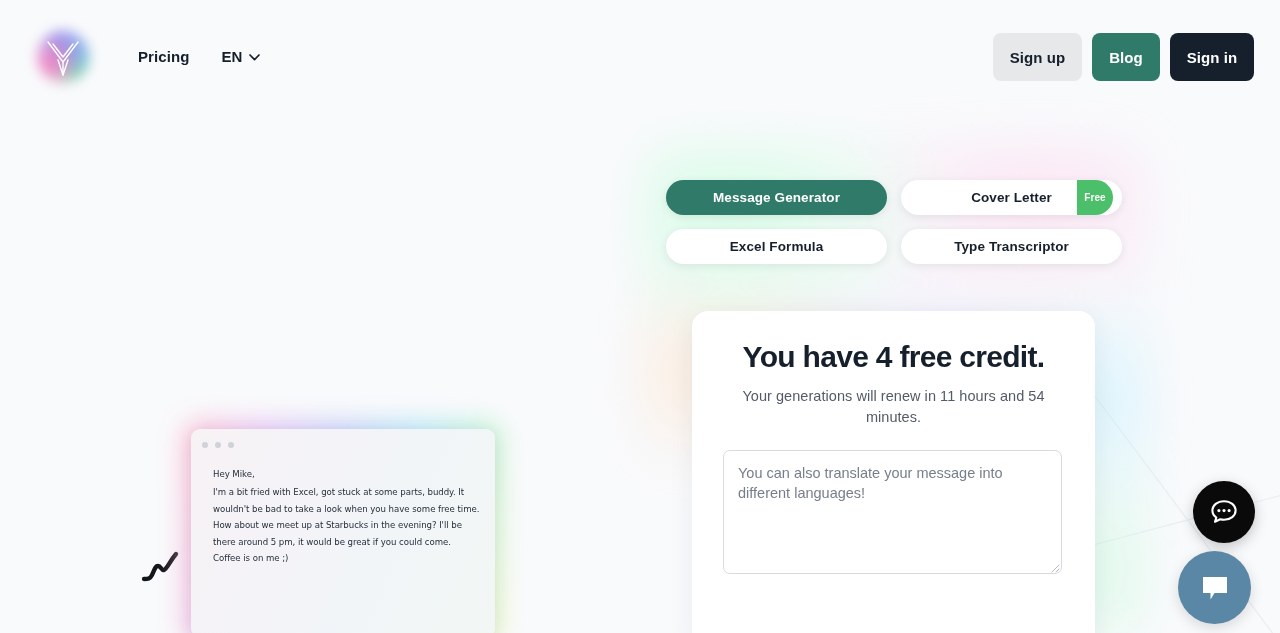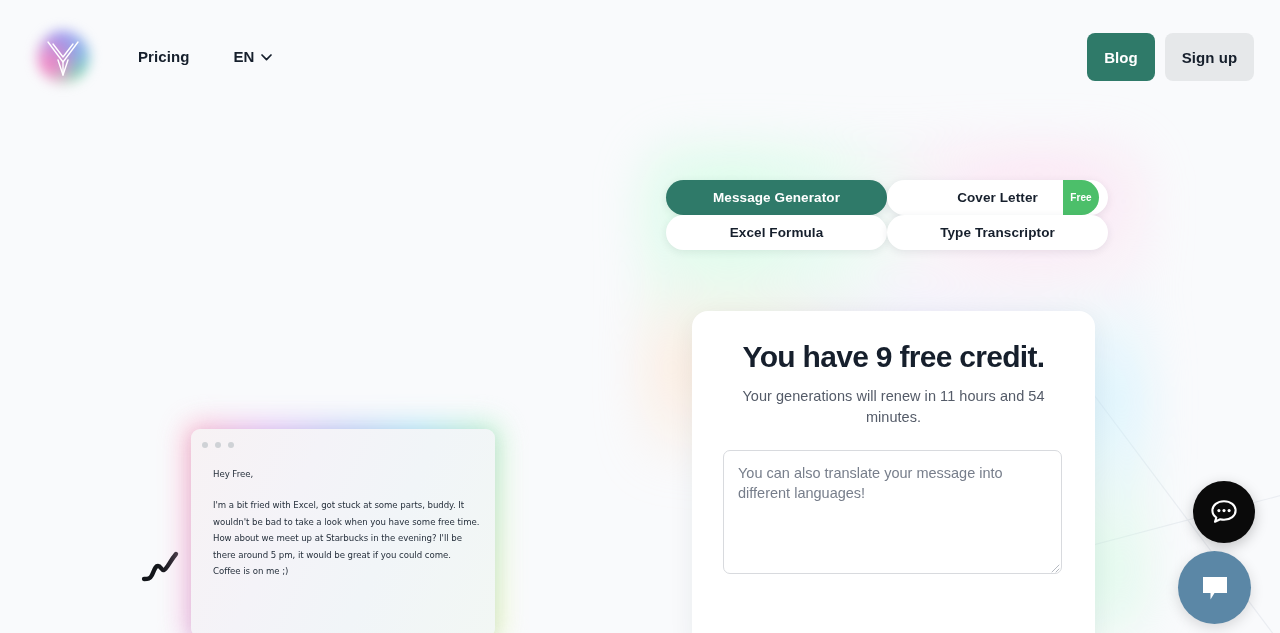--- a/index.html
+++ b/index.html
@@ -23,21 +23,21 @@
     border-radius: 50%;
     background:
       radial-gradient(circle at 28% 62%, rgba(240,120,190,.95) 0%, rgba(240,120,190,0) 58%),
       radial-gradient(circle at 42% 22%, rgba(150,140,235,.95) 0%, rgba(150,140,235,0) 60%),
       radial-gradient(circle at 72% 38%, rgba(110,170,240,.85) 0%, rgba(110,170,240,0) 62%),
       radial-gradient(circle at 76% 70%, rgba(120,220,150,.9) 0%, rgba(120,220,150,0) 62%);
     filter: blur(6px);
   }
   .logo-mark { position: absolute; left: 17px; top: 16px; width: 36px; height: 40px; }
 
-  .nav { position: absolute; left: 138px; top: 46px; display: flex; align-items: flex-end; gap: 36px; }
+  .nav { position: absolute; left: 138px; top: 46px; display: flex; align-items: flex-end; gap: 24px; }
   .nav-link {
     font-size: 15px; font-weight: 600; color: #161f2c; letter-spacing: .1px;
     text-decoration: none; cursor: pointer; line-height: 22px;
   }
   .lang { display: flex; align-items: center; gap: 7px; cursor: pointer; }
   .lang-label { font-size: 15px; font-weight: 600; color: #161f2c; line-height: 22px; padding-left: 8px; }
 
   .header-actions { position: absolute; right: 26px; top: 33px; display: flex; gap: 10px; }
   .btn {
     height: 48px; border: none; border-radius: 8px;
@@ -77,40 +77,40 @@
     background: linear-gradient(115deg,#f7f2f4 0%,#f4f3f8 34%,#f1f5f8 62%,#f2f7f4 100%);
     box-shadow: 0 4px 16px rgba(40,40,70,.08);
   }
   .mock-dots { position: absolute; left: 11px; top: 13px; display: flex; gap: 7px; }
   .mock-dot { width: 6px; height: 6px; border-radius: 50%; background: #cfd2d6; }
   .mock-body { position: absolute; left: 22px; top: 37px; right: 14px; }
   .mock-p {
     font-family: "DejaVu Sans", sans-serif;
     font-size: 8.6px; line-height: 16.4px; color: #26303c; letter-spacing: -.05px;
   }
-  .mock-p + .mock-p { margin-top: 15px; }
+  .mock-p + .mock-p { margin-top: 2px; }
 
   .squiggle { position: absolute; left: 141px; top: 549px; width: 44px; height: 36px; }
 
   
   .panel-glow {
     position: absolute; left: 640px; top: 140px; width: 510px; height: 500px;
     border-radius: 40px; pointer-events: none;
     background:
       radial-gradient(60% 38% at 18% 14%, rgba(190,255,215,.55) 0%, rgba(190,255,215,0) 72%),
       radial-gradient(55% 35% at 78% 12%, rgba(255,210,235,.5) 0%, rgba(255,210,235,0) 72%),
       radial-gradient(58% 30% at 15% 46%, rgba(255,225,200,.55) 0%, rgba(255,225,200,0) 72%),
       radial-gradient(55% 30% at 52% 48%, rgba(218,210,255,.5) 0%, rgba(218,210,255,0) 72%),
       radial-gradient(58% 34% at 90% 52%, rgba(195,240,255,.5) 0%, rgba(195,240,255,0) 72%),
       radial-gradient(60% 40% at 85% 86%, rgba(200,250,220,.5) 0%, rgba(200,250,220,0) 72%);
     filter: blur(22px);
   }
 
   
-  .tabs { position: absolute; left: 666px; top: 180px; width: 456px; display: grid; grid-template-columns: 221px 221px; }
+  .tabs { position: absolute; left: 666px; top: 180px; width: 456px; display: grid; grid-template-columns: 221px 221px; gap: 14px; }
   .tab {
     position: relative; height: 35px; border-radius: 18px; border: none;
     background: #ffffff; box-shadow: 0 2px 9px rgba(30,40,60,.09);
     display: flex; align-items: center; justify-content: center;
     font-family: "Liberation Sans", sans-serif;
     font-size: 13.5px; font-weight: 700; color: #161f2c; letter-spacing: .1px;
     cursor: pointer; overflow: hidden;
   }
   .tab.active { background: #2f7a69; color: #ffffff; }
   .tab-badge {
@@ -199,40 +199,41 @@
       <a class="nav-link" href="#">Pricing</a>
       <div class="lang">
         <span class="lang-label">EN</span>
         <svg width="11" height="7" viewBox="0 0 11 7">
           <path d="M1 1 L5.5 5.6 L10 1" fill="none" stroke="#161f2c" stroke-width="1.7" stroke-linecap="round" stroke-linejoin="round"></path>
         </svg>
       </div>
     </nav>
 
     <div class="header-actions">
+      <button class="btn btn-signup">Sign up</button>
       <button class="btn btn-blog">Blog</button>
-      <button class="btn btn-signup">Sign up</button>
+      <button class="btn btn-signin">Sign in</button>
     </div>
   </div>
 
 
   <svg class="squiggle" viewBox="0 0 44 36">
     <path d="M3 30 C7 30 9 30 11 26 C13.5 21 14 17 17 17 C20 17 20.5 22 23 21 C26 20 29 12 35 5" fill="none" stroke="#12151a" stroke-width="4.3" stroke-linecap="round" stroke-linejoin="round"></path>
   </svg>
 
   <div class="mock-wrap">
     <div class="mock-glow"></div>
     <div class="mock-card">
       <div class="mock-dots">
         <span class="mock-dot"></span>
         <span class="mock-dot"></span>
         <span class="mock-dot"></span>
       </div>
       <div class="mock-body">
-        <div class="mock-p">Hey Free,</div>
+        <div class="mock-p">Hey Mike,</div>
         <div class="mock-p">I'm a bit fried with Excel, got stuck at some parts, buddy. It wouldn't be bad to take a look when you have some free time. How about we meet up at Starbucks in the evening? I'll be there around 5 pm, it would be great if you could come. Coffee is on me ;)</div>
       </div>
     </div>
   </div>
 
   <div class="panel-glow"></div>
 
   <div class="tabs">
     <button class="tab active">
       <span>Message Generator</span>
@@ -243,21 +244,21 @@
     </button>
     <button class="tab">
       <span>Excel Formula</span>
     </button>
     <button class="tab">
       <span>Type Transcriptor</span>
     </button>
   </div>
 
   <div class="main-card">
-    <div class="credit-title">You have 9 free credit.</div>
+    <div class="credit-title">You have 4 free credit.</div>
     <div class="credit-sub">Your generations will renew in 11 hours and 54 minutes.</div>
 
     <textarea class="msg-input" placeholder="You can also translate your message into different languages!" style=""></textarea>
     <svg class="resize-grip" viewBox="0 0 9 9">
       <path d="M8 1 L1 8 M8 5 L5 8" stroke="#b6bac1" stroke-width="1" fill="none" stroke-linecap="round"></path>
     </svg>
 
     <div class="field-row">
       <div>
         <div class="field-label">Type</div>

